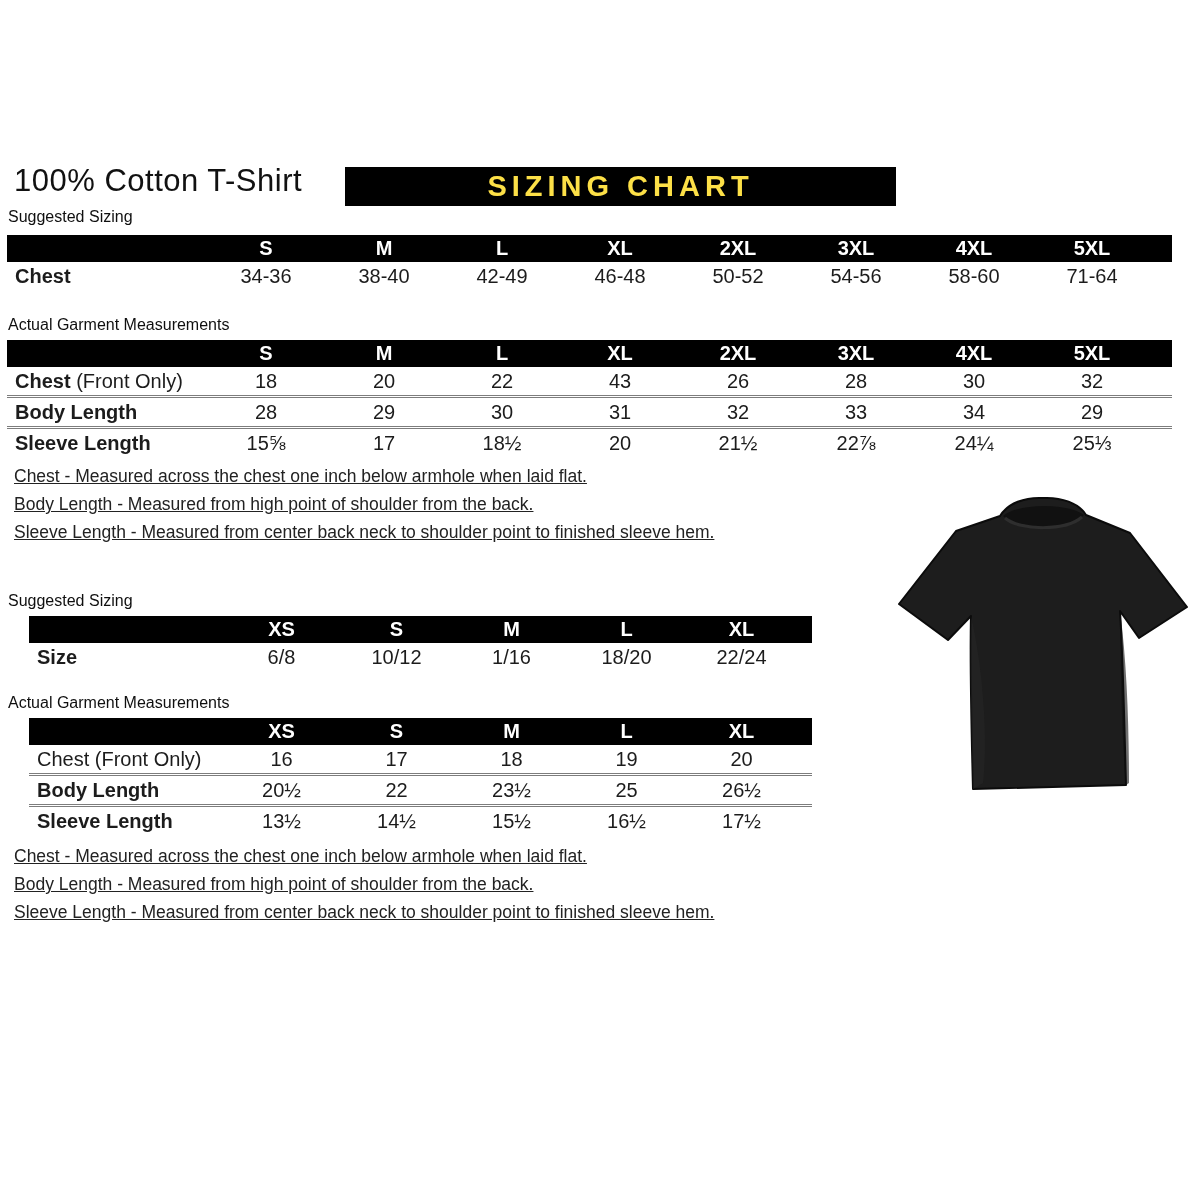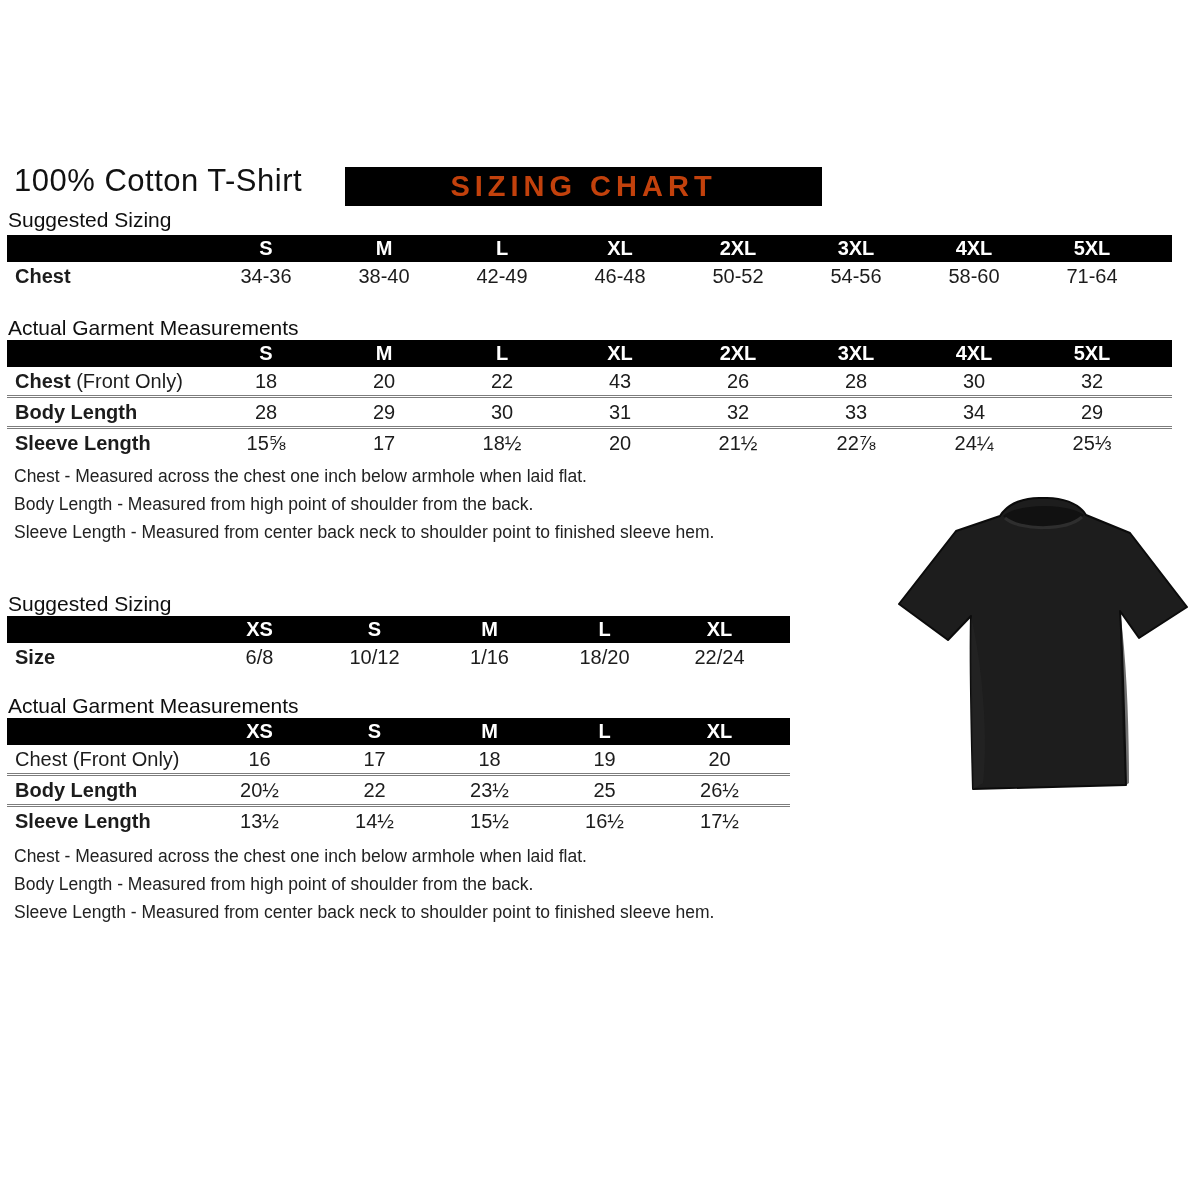--- a/index.html
+++ b/index.html
@@ -8,38 +8,38 @@
     font-family:"Liberation Sans", sans-serif;color:#1a1a1a;
     position:relative;overflow:hidden;
   }
   .page{position:absolute;inset:0;border-radius:11px;}
 
   .title{
     position:absolute;left:14px;top:163px;
     font-size:31px;font-weight:400;color:#111;letter-spacing:0.5px;
   }
   .banner{
-    position:absolute;left:345px;top:167px;width:477px;height:39px;
-    background:#000;color:#c2410c;display:flex;align-items:center;justify-content:center;
+    position:absolute;left:345px;top:167px;width:551px;height:39px;
+    background:#000;color:#fde047;display:flex;align-items:center;justify-content:center;
     font-size:29px;font-weight:700;letter-spacing:5px;
   }
   .seclabel{
-    position:absolute;font-size:21px;color:#0f0f0f;font-weight:400;
-  }
-  .notes{position:absolute;left:14px;font-size:17.5px;color:#222;}
+    position:absolute;font-size:16px;color:#0f0f0f;font-weight:400;
+  }
+  .notes{position:absolute;left:14px;font-size:17.5px;color:#222;text-decoration:underline;}
   .notes div{height:28px;line-height:28px;}
 
   .youth-title{
     position:absolute;left:4px;top:547px;
     font-size:30px;font-weight:700;color:#0d0d0d;
   }
 
   table{border-collapse:collapse;table-layout:fixed;position:absolute;left:7px;}
   table.adult{width:1165px;}
-  table.youth{width:783px;}
+  table.youth{width:783px;margin-left:22px;}
   th{
     background:#000;color:#fff;font-weight:700;font-size:20px;
     height:27px;text-align:center;padding:0;
   }
   td{
     font-size:20px;height:28px;text-align:center;padding:0;color:#1c1c1c;
     vertical-align:middle;
   }
   td.rowlabel{text-align:left;padding-left:8px;white-space:nowrap;}
   .b{font-weight:700;}

